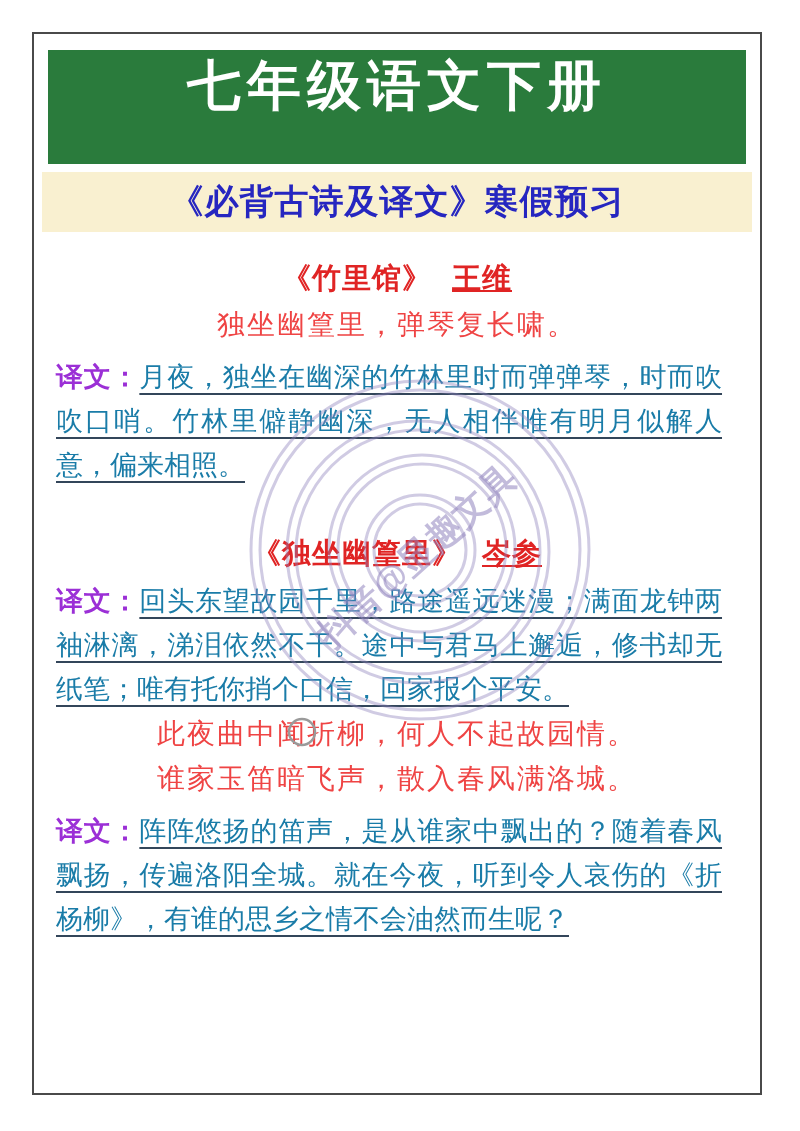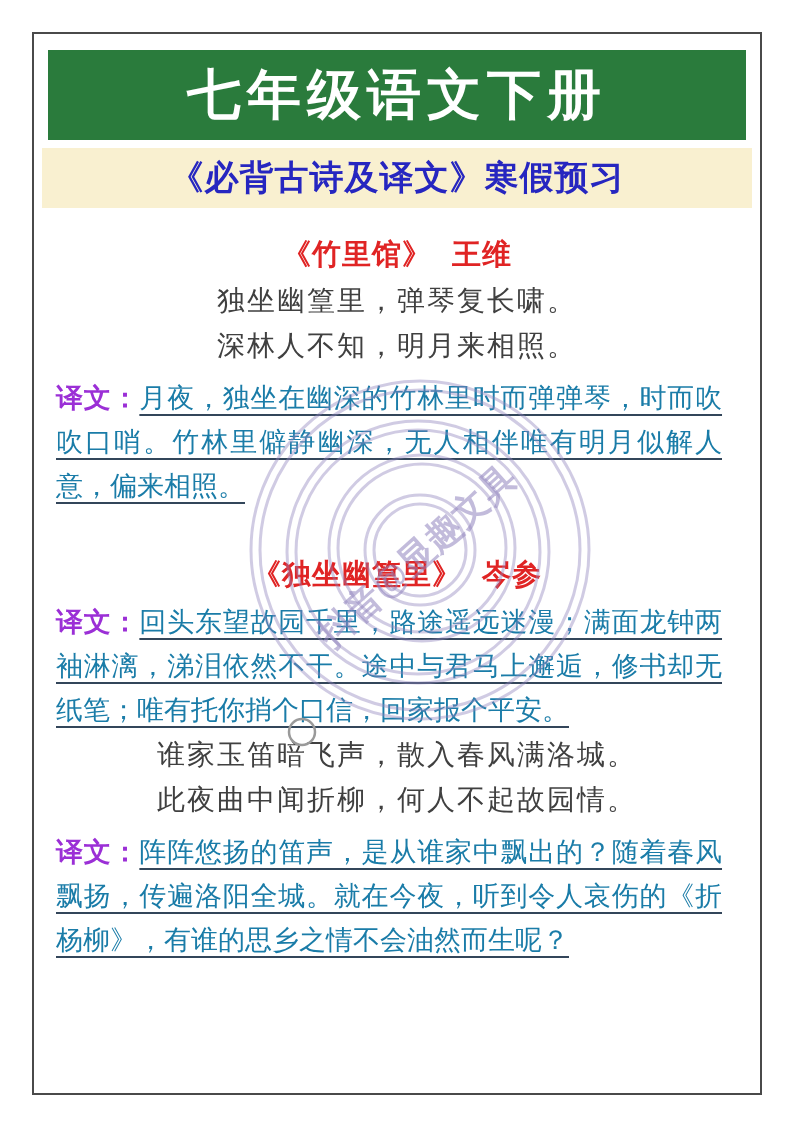--- a/index.html
+++ b/index.html
@@ -19,24 +19,23 @@
     left: 32px;
     top: 32px;
     width: 730px;
     height: 1063px;
     border: 2px solid #4a4a4a;
     background: #ffffff;
     box-sizing: border-box;
   }
   .banner-green {
     margin: 16px 14px 0 14px;
-    height: 90px;
+    height: 114px;
     background: #2a7b3c;
     display: flex;
-    align-items: center;
     justify-content: center;
   }
   .banner-green .main-title {
     color: #ffffff;
     font-size: 54px;
     font-weight: bold;
     letter-spacing: 6px;
     font-family: "Liberation Serif", serif;
     white-space: nowrap;
   }
@@ -63,27 +62,28 @@
     text-align: center;
     font-size: 29px;
     line-height: 36px;
     font-weight: bold;
     color: #e02424;
     font-family: "Liberation Sans", sans-serif;
     letter-spacing: 1px;
   }
   .section-title .author {
     margin-left: 20px;
+    text-decoration: underline;
   }
   .poem-line {
     text-align: center;
     font-size: 28px;
     line-height: 45px;
     letter-spacing: 2px;
-    color: #404040;
+    color: #ef4444;
     font-family: "Liberation Serif", serif;
   }
   .translation {
     margin: 8px 18px 0 2px;
     font-size: 27px;
     line-height: 44px;
     text-align: justify;
     font-family: "Liberation Sans", sans-serif;
   }
   .trans-label {
@@ -123,34 +123,33 @@
     <div class="sub-title">《必背古诗及译文》寒假预习</div>
   </div>
 
   <div class="content">
 
     <div class="section sec-1">
       <div class="section-title">
         <span>《竹里馆》</span><span class="author">王维</span>
       </div>
       <div class="poem-line">独坐幽篁里，弹琴复长啸。</div>
-      <div class="poem-line">深林人不知，明月来相照。</div>
       <p class="translation"><span class="trans-label">译文：</span><span class="trans-text">月夜，独坐在幽深的竹林里时而弹弹琴，时而吹吹口哨。竹林里僻静幽深，无人相伴唯有明月似解人意，偏来相照。</span></p>
     </div>
 
     <div class="section sec-2">
       <div class="section-title">
         <span>《独坐幽篁里》</span><span class="author">岑参</span>
       </div>
       <p class="translation"><span class="trans-label">译文：</span><span class="trans-text">回头东望故园千里，路途遥远迷漫；满面龙钟两袖淋漓，涕泪依然不干。途中与君马上邂逅，修书却无纸笔；唯有托你捎个口信，回家报个平安。</span></p>
     </div>
 
     <div class="section sec-3">
+      <div class="poem-line">此夜曲中闻折柳，何人不起故园情。</div>
       <div class="poem-line">谁家玉笛暗飞声，散入春风满洛城。</div>
-      <div class="poem-line">此夜曲中闻折柳，何人不起故园情。</div>
       <p class="translation"><span class="trans-label">译文：</span><span class="trans-text">阵阵悠扬的笛声，是从谁家中飘出的？随着春风飘扬，传遍洛阳全城。就在今夜，听到令人哀伤的《折杨柳》，有谁的思乡之情不会油然而生呢？</span></p>
     </div>
 
   </div>
 </div>
 
 <svg class="watermark-layer" viewBox="0 0 800 1131" xmlns="http://www.w3.org/2000/svg">
   <g fill="none" stroke="#8f84bd" stroke-opacity="0.42" stroke-width="3">
     <circle cx="420" cy="550" r="46"></circle>
     <circle cx="420" cy="550" r="55"></circle>

